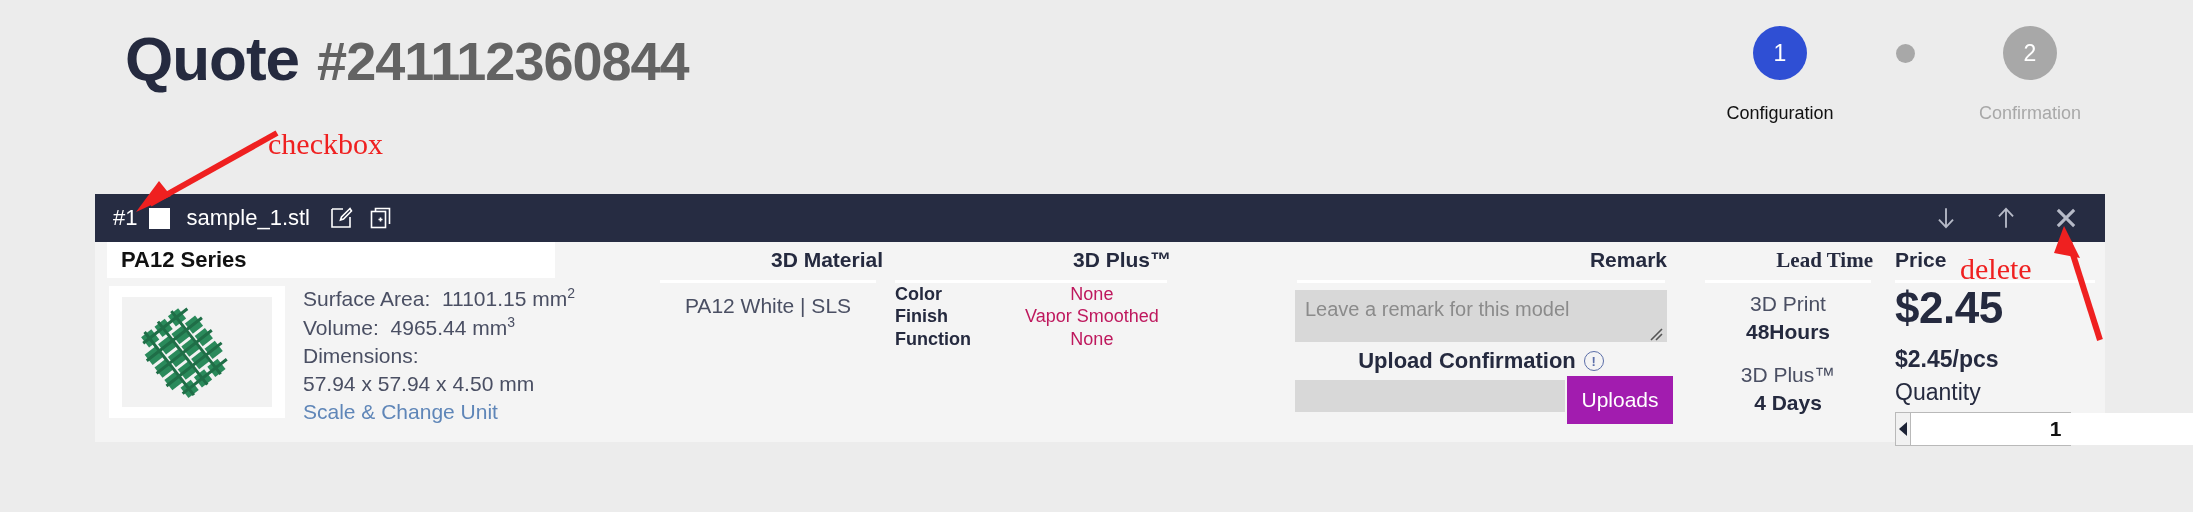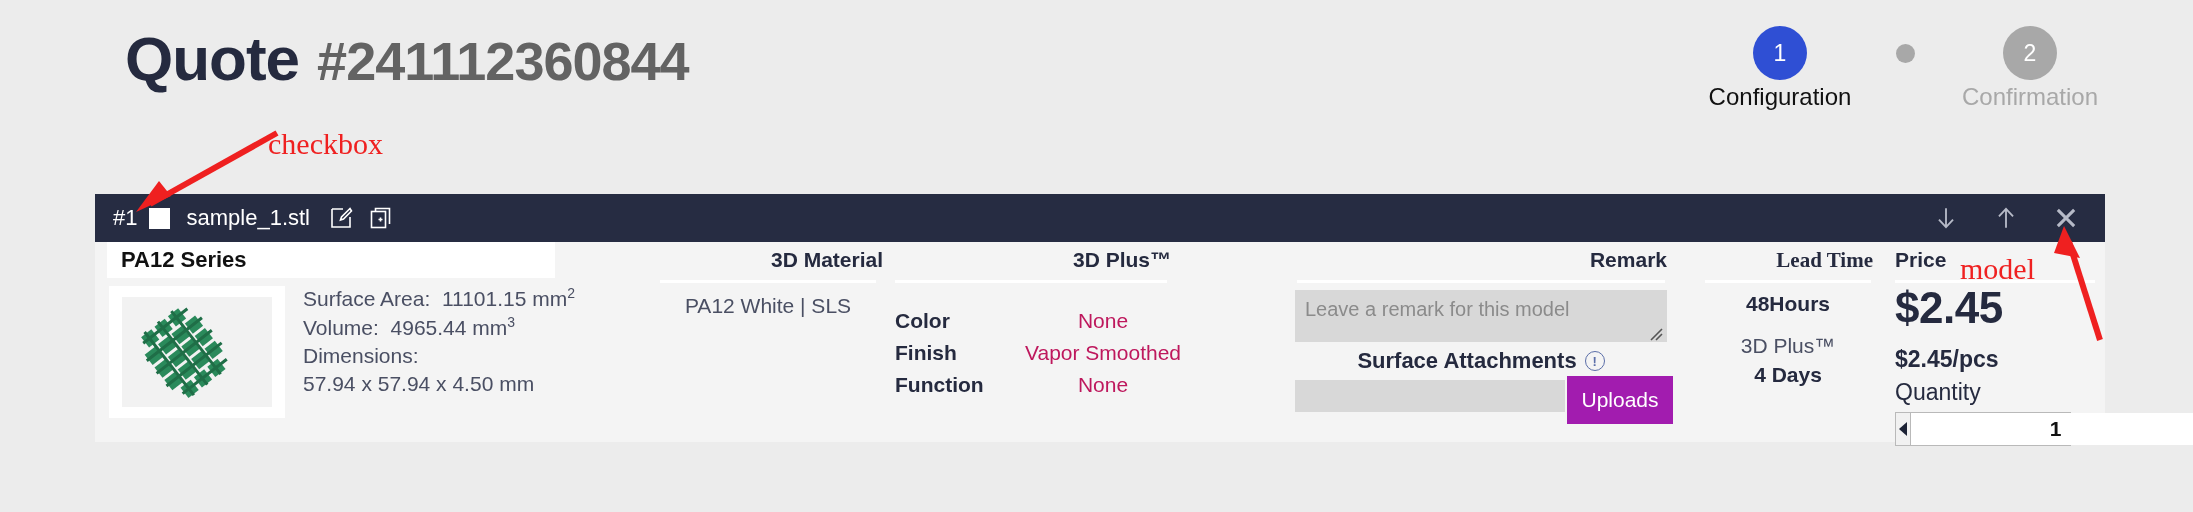--- a/index.html
+++ b/index.html
@@ -67,22 +67,22 @@
     display: flex;
     align-items: center;
     justify-content: center;
     color: #fff;
     font-size: 23px;
     line-height: 1;
   }
   .step-circle.active { background: #2f4fd4; }
   .step-circle.inactive { background: #a8a8a8; }
   .step-label {
-    margin-top: 3px;
-    font-size: 24px;
+    margin-top: 23px;
+    font-size: 18px;
     color: #111111;
   }
   .step-label.muted { color: #a8a8a8; }
   .step-dot-wrap {
     width: 100px;
     display: flex;
     align-items: center;
     justify-content: center;
     height: 54px;
   }
@@ -219,25 +219,24 @@
   .mat-value {
     position: absolute;
     font-size: 21px;
     color: #4a4f63;
     text-align: center;
   }
 
   .plus-grid {
     position: absolute;
     left: 800px;
-    top: 66px;
+    top: 41px;
     display: grid;
     grid-template-columns: 130px auto;
-    row-gap: 6px;
-    font-size: 21px;
+    font-size: 18px;
     line-height: 1.24;
   }
   .plus-key { font-weight: bold; color: #252a3f; }
   .plus-val { color: #be185d; text-align: center; }
 
   .remark-area {
     position: absolute;
     left: 1200px;
     top: 48px;
     width: 372px;
@@ -517,46 +516,48 @@
         <div>
           <span>Surface Area:</span>
           &nbsp;<span>11101.15 mm</span><span class="sup">2</span>
         </div>
         <div>
           <span>Volume:</span>
           &nbsp;<span>4965.44 mm</span><span class="sup">3</span>
         </div>
         <div>Dimensions:</div>
         <div>57.94 x 57.94 x 4.50 mm</div>
+        <div class="scale-link">Scale &amp; Change Unit</div>
       </div>
 
       <div class="mat-value" style="left:558px; top:52px; width:230px;">PA12 White | SLS</div>
 
       <div class="plus-grid">
         <div class="plus-key">Color</div>
         <div class="plus-val">None</div>
         <div class="plus-key">Finish</div>
         <div class="plus-val">Vapor Smoothed</div>
         <div class="plus-key">Function</div>
         <div class="plus-val">None</div>
       </div>
 
       <textarea class="remark-area" placeholder="Leave a remark for this model" style=""></textarea>
       <svg class="resize-grip" viewBox="0 0 16 16">
         <path d="M15 4 L4 15 M15 9 L9 15" stroke="#555555" stroke-width="1.6" fill="none"></path>
       </svg>
 
       <div class="upload-title">
-        <span>Surface Attachments</span>
+        <span>Upload Confirmation</span>
         <span class="info-badge">!</span>
       </div>
       <div class="upload-field"></div>
       <button class="upload-btn">Uploads</button>
 
       <div class="lead-block">
+        <div>3D Print</div>
         <div class="lead-strong">48Hours</div>
         <div class="lead-gap"></div>
         <div>3D Plus™</div>
         <div class="lead-strong">4 Days</div>
       </div>
 
       <div class="price-block">
         <div class="price-main">$2.45</div>
         <div class="price-unit">$2.45/pcs</div>
         <div class="qty-label">Quantity</div>
@@ -578,15 +579,15 @@
     <g>
       <path d="M277 133 L150 204" stroke="#ef2020" stroke-width="6" fill="none"></path>
       <path d="M136 212 L171 196 L159 181 Z" fill="#ef2020"></path>
     </g>
     <g>
       <path d="M2100 340 L2069 242" stroke="#ef2020" stroke-width="6" fill="none"></path>
       <path d="M2064 226 L2080 258 L2054 253 Z" fill="#ef2020"></path>
     </g>
   </svg>
   <div class="anno-text" style="left:268px; top:127px;">checkbox</div>
-  <div class="anno-text" style="left:1960px; top:252px;">model</div>
+  <div class="anno-text" style="left:1960px; top:252px;">delete</div>
 
 </div>
 
 </body></html>

